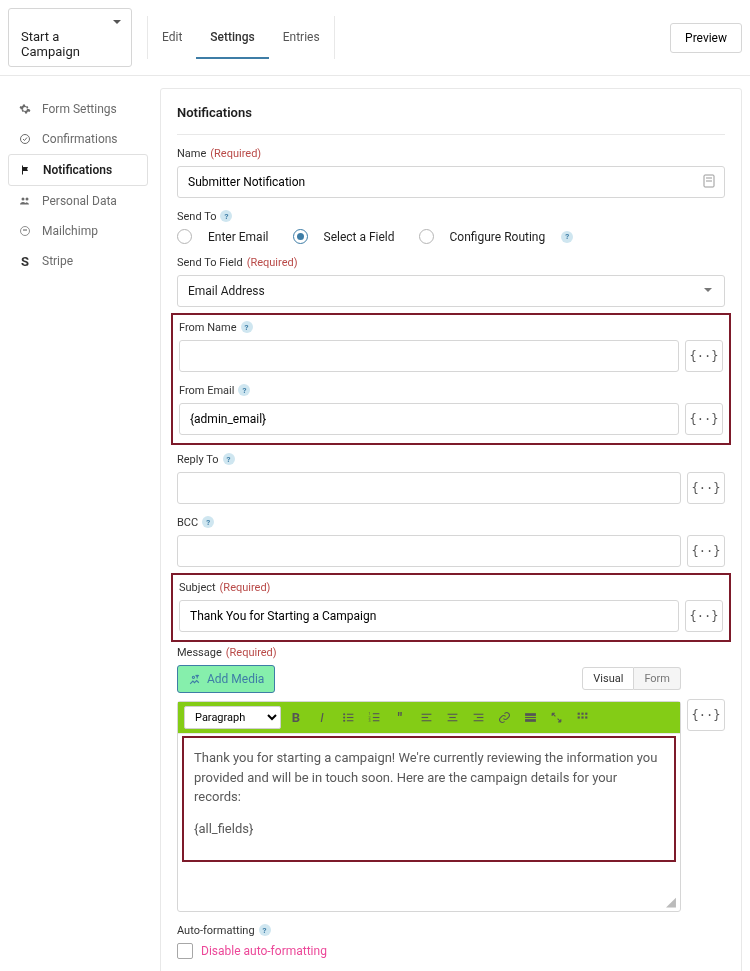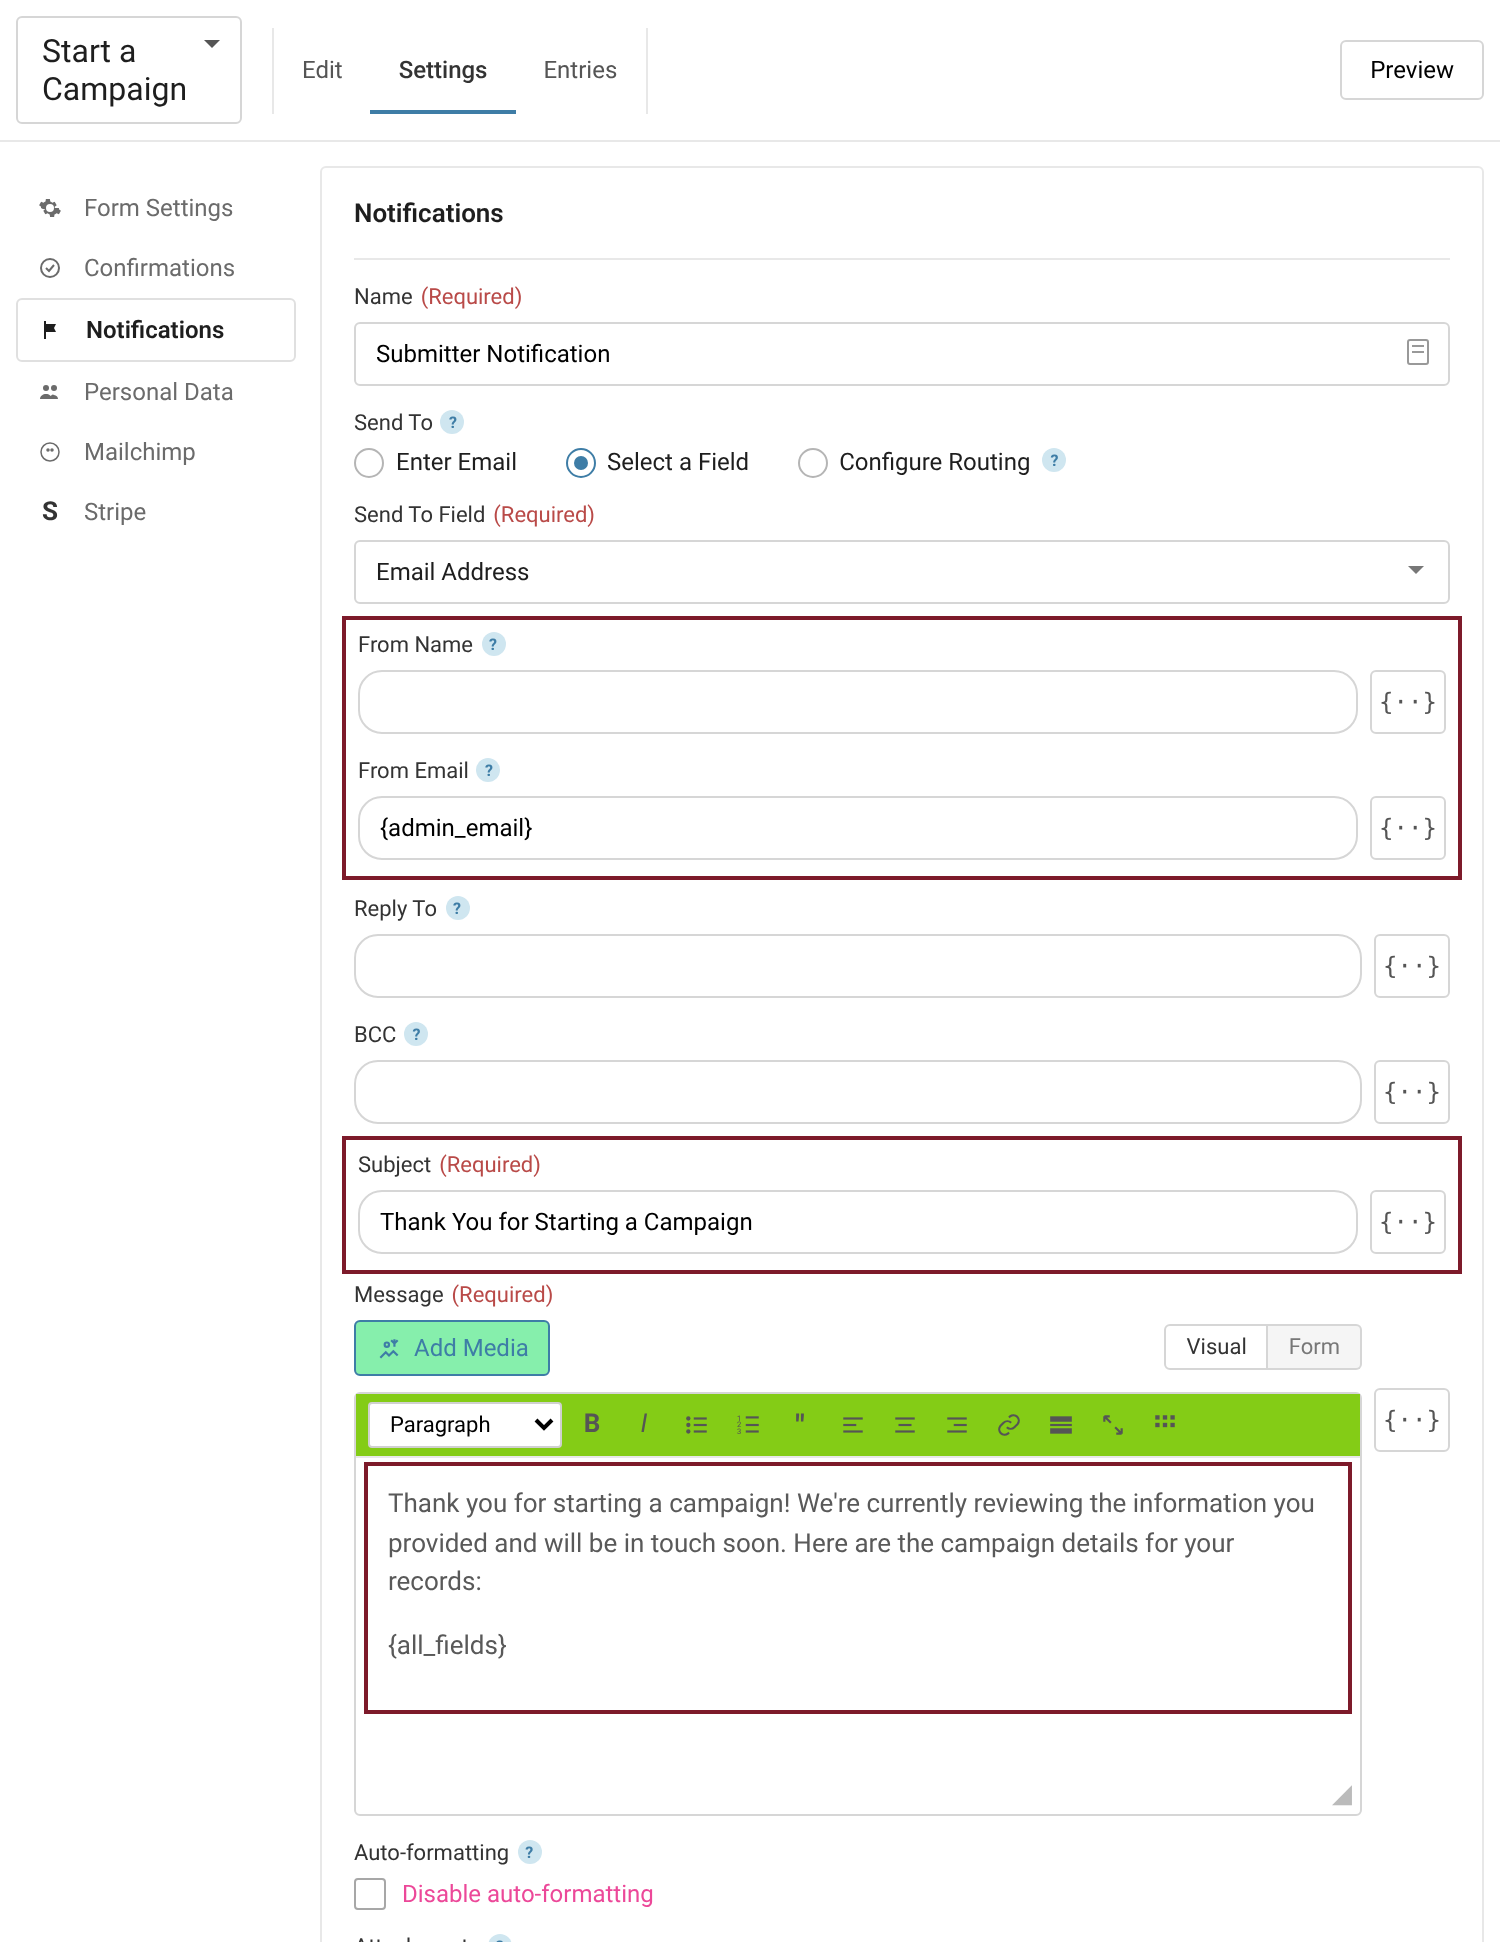--- a/index.html
+++ b/index.html
@@ -1,42 +1,42 @@
 <!DOCTYPE html>
 <html><head>
 <meta charset="utf-8">
 <style>
 * { box-sizing: border-box; margin: 0; padding: 0; font-family: -apple-system, BlinkMacSystemFont, "Segoe UI", Roboto, sans-serif; }
 body { background: #fff; color: #1e1e1e; font-size: 13px; width: 750px; }
 .topbar { display: flex; align-items: center; padding: 8px; border-bottom: 1px solid #e8e8e8; }
-.dropdown-form { border: 1px solid #d6d6d6; border-radius: 3px; padding: 7px 30px 7px 12px; width: 113px; position: relative; cursor: pointer; font-size: 16px; }
+.dropdown-form { border: 1px solid #d6d6d6; border-radius: 3px; padding: 20px 30px 7px 12px; width: 124px; position: relative; cursor: pointer; font-size: 13px; }
 .dropdown-form::after { content: ""; position: absolute; right: 10px; top: 11px; width: 0; height: 0; border-left: 4px solid transparent; border-right: 4px solid transparent; border-top: 4px solid #555; }
 .tabs { display: flex; margin-left: 15px; border-left: 1px solid #e8e8e8; border-right: 1px solid #e8e8e8; }
 .tab { padding: 14px 14px 13px; font-size: 12px; color: #555; cursor: pointer; border-bottom: 2px solid transparent; }
 .tab.active { border-bottom: 2px solid #3e7da6; color: #333; font-weight: 500; }
 .preview-btn { margin-left: auto; border: 1px solid #d6d6d6; border-radius: 3px; padding: 7px 14px; font-size: 12px; cursor: pointer; background: #fff; }
 .main { display: flex; padding: 12px 8px; gap: 12px; }
 .sidebar { width: 140px; padding-top: 6px; }
 .side-item { display: flex; align-items: flex-end; gap: 10px; padding: 8px 10px; font-size: 12px; color: #6b6b6b; cursor: pointer; border-radius: 3px; }
 .side-item.active { background: #fff; border: 1px solid #e0e0e0; color: #1e1e1e; font-weight: 600; }
 .side-icon { width: 14px; height: 14px; display: inline-flex; align-items: center; justify-content: center; }
 .content { flex: 1; border: 1px solid #e8e8e8; border-radius: 3px; padding: 0 16px 16px; }
 .panel-title { font-size: 13px; font-weight: 600; padding: 16px 0 14px; border-bottom: 1px solid #e8e8e8; margin-bottom: 12px; }
 .field { margin-bottom: 12px; }
 .fld-label { font-size: 11px; color: #333; margin-bottom: 6px; display: flex; align-items: flex-start; gap: 4px; }
 .req { color: #b94a48; }
 .help { display: inline-flex; width: 12px; height: 12px; border-radius: 50%; background: #cfe6f0; color: #3e7da6; font-size: 8px; align-items: center; justify-content: center; font-weight: bold; }
 .text-input { width: 100%; border: 1px solid #d6d6d6; border-radius: 3px; padding: 8px 10px; font-size: 12px; background: #fff; }
 .input-row { display: flex; gap: 6px; align-items: stretch; }
-.input-row .text-input { flex: 1; border-radius: 12px; }
+.input-row .text-input { flex: 1; }
 .merge-btn { width: 38px; border: 1px solid #d6d6d6; border-radius: 3px; background: #fff; cursor: pointer; font-family: monospace; font-size: 12px; color: #555; display: flex; align-items: center; justify-content: center; }
 .select-input { width: 100%; border: 1px solid #d6d6d6; border-radius: 3px; padding: 8px 10px; font-size: 12px; background: #fff; position: relative; cursor: pointer; }
 .select-input::after { content: ""; position: absolute; right: 12px; top: 12px; width: 0; height: 0; border-left: 4px solid transparent; border-right: 4px solid transparent; border-top: 4px solid #777; }
 .radios { display: flex; gap: 24px; align-items: center; margin-top: 6px; margin-bottom: 12px; }
-.radio-opt { display: flex; align-items: flex-start; gap: 6px; font-size: 12px; cursor: pointer; }
+.radio-opt { display: flex; align-items: center; gap: 16px; font-size: 12px; cursor: pointer; }
 .radio-circle { width: 15px; height: 15px; border: 1px solid #b5b5b5; border-radius: 50%; display: inline-flex; align-items: center; justify-content: center; }
 .radio-circle.checked { border-color: #3e7da6; }
 .radio-circle.checked::after { content: ""; width: 7px; height: 7px; background: #3e7da6; border-radius: 50%; }
 .hl-box { border: 2px solid #7d1a2a; padding: 6px 6px 4px; margin: -6px -6px 8px; }
 .add-media-btn { border: 1px solid #3e7da6; border-radius: 3px; padding: 6px 10px; font-size: 12px; color: #3e7da6; background: #86efac; cursor: pointer; display: inline-flex; align-items: center; gap: 6px; margin-bottom: 8px; }
 .editor-tabs { float: right; display: flex; margin-top: 2px; }
 .editor-tab { border: 1px solid #d6d6d6; padding: 4px 10px; font-size: 11px; cursor: pointer; background: #f5f5f5; color: #777; }
 .editor-tab:first-child { border-radius: 3px 0 0 3px; }
 .editor-tab:last-child { border-radius: 0 3px 3px 0; border-left: none; }
 .editor-tab.active { background: #fff; color: #333; }

